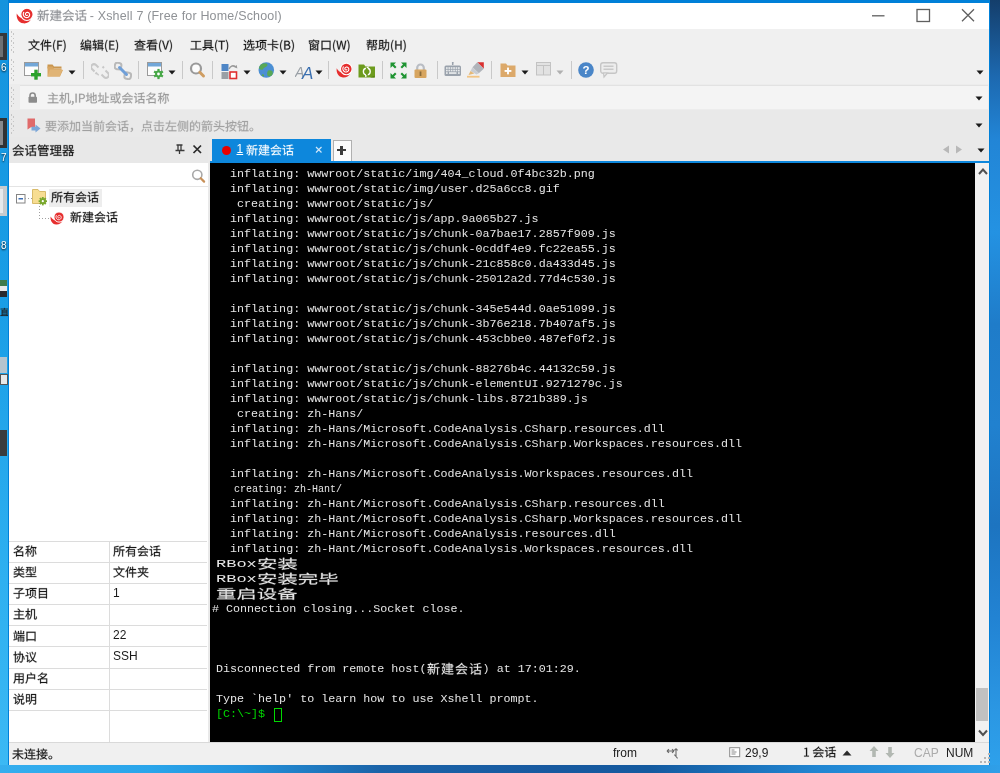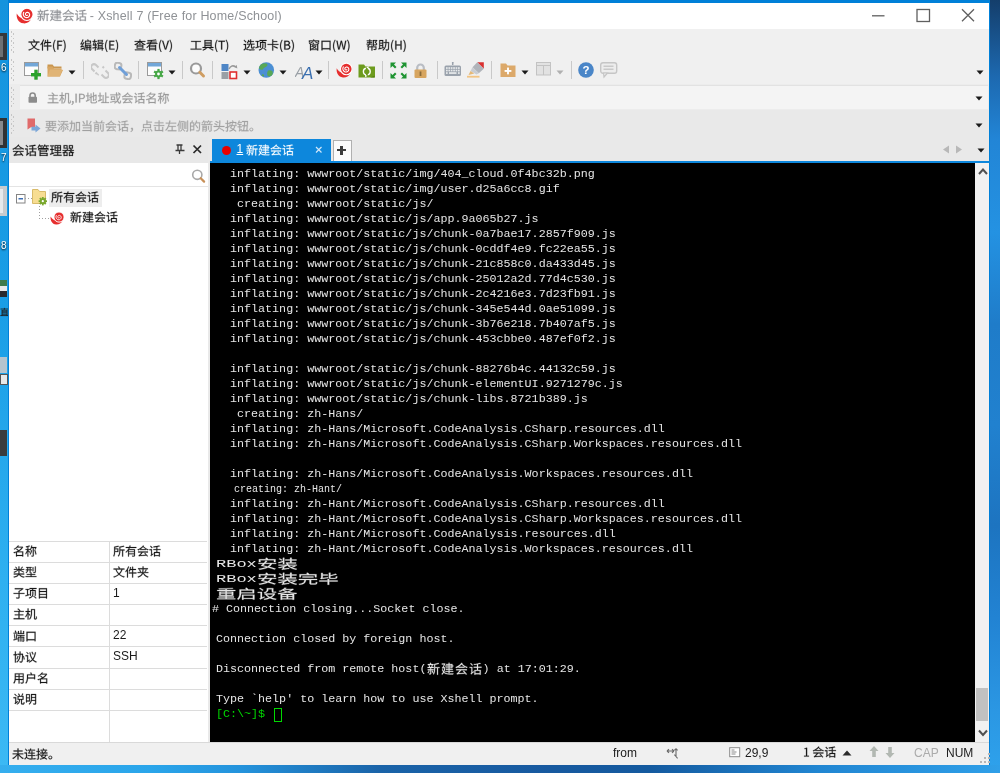--- a/index.html
+++ b/index.html
@@ -384,38 +384,36 @@
 <div class="a" style="left:210px;top:161px;width:780px;height:2.2px;background:#0d87dc"></div>
 <div class="a" style="left:210px;top:163.2px;width:765px;height:579.3px;background:#000000"></div>
 <div class="a m" style="left:216px;top:166.5px;font-size:11.7px;color:#e6e6e6;line-height:15.0px;white-space:pre">&nbsp;&nbsp;inflating:&nbsp;wwwroot/static/img/404_cloud.0f4bc32b.png</div>
 <div class="a m" style="left:216px;top:181.5px;font-size:11.7px;color:#e6e6e6;line-height:15.0px;white-space:pre">&nbsp;&nbsp;inflating:&nbsp;wwwroot/static/img/user.d25a6cc8.gif</div>
 <div class="a m" style="left:216px;top:196.5px;font-size:11.7px;color:#e6e6e6;line-height:15.0px;white-space:pre">&nbsp;&nbsp;&nbsp;creating:&nbsp;wwwroot/static/js/</div>
 <div class="a m" style="left:216px;top:211.5px;font-size:11.7px;color:#e6e6e6;line-height:15.0px;white-space:pre">&nbsp;&nbsp;inflating:&nbsp;wwwroot/static/js/app.9a065b27.js</div>
 <div class="a m" style="left:216px;top:226.5px;font-size:11.7px;color:#e6e6e6;line-height:15.0px;white-space:pre">&nbsp;&nbsp;inflating:&nbsp;wwwroot/static/js/chunk-0a7bae17.2857f909.js</div>
 <div class="a m" style="left:216px;top:241.5px;font-size:11.7px;color:#e6e6e6;line-height:15.0px;white-space:pre">&nbsp;&nbsp;inflating:&nbsp;wwwroot/static/js/chunk-0cddf4e9.fc22ea55.js</div>
 <div class="a m" style="left:216px;top:256.5px;font-size:11.7px;color:#e6e6e6;line-height:15.0px;white-space:pre">&nbsp;&nbsp;inflating:&nbsp;wwwroot/static/js/chunk-21c858c0.da433d45.js</div>
 <div class="a m" style="left:216px;top:271.5px;font-size:11.7px;color:#e6e6e6;line-height:15.0px;white-space:pre">&nbsp;&nbsp;inflating:&nbsp;wwwroot/static/js/chunk-25012a2d.77d4c530.js</div>
-<div class="a m" style="left:216px;top:286.5px;font-size:11.7px;color:#e6e6e6;line-height:15.0px;white-space:pre">&nbsp;&nbsp;inflating:&nbsp;wwwroot/static/js/chunk-2c4216e3.7d23fb91.js</div>
 <div class="a m" style="left:216px;top:301.5px;font-size:11.7px;color:#e6e6e6;line-height:15.0px;white-space:pre">&nbsp;&nbsp;inflating:&nbsp;wwwroot/static/js/chunk-345e544d.0ae51099.js</div>
 <div class="a m" style="left:216px;top:316.5px;font-size:11.7px;color:#e6e6e6;line-height:15.0px;white-space:pre">&nbsp;&nbsp;inflating:&nbsp;wwwroot/static/js/chunk-3b76e218.7b407af5.js</div>
 <div class="a m" style="left:216px;top:331.5px;font-size:11.7px;color:#e6e6e6;line-height:15.0px;white-space:pre">&nbsp;&nbsp;inflating:&nbsp;wwwroot/static/js/chunk-453cbbe0.487ef0f2.js</div>
 <div class="a m" style="left:216px;top:361.5px;font-size:11.7px;color:#e6e6e6;line-height:15.0px;white-space:pre">&nbsp;&nbsp;inflating:&nbsp;wwwroot/static/js/chunk-88276b4c.44132c59.js</div>
 <div class="a m" style="left:216px;top:376.5px;font-size:11.7px;color:#e6e6e6;line-height:15.0px;white-space:pre">&nbsp;&nbsp;inflating:&nbsp;wwwroot/static/js/chunk-elementUI.9271279c.js</div>
 <div class="a m" style="left:216px;top:391.5px;font-size:11.7px;color:#e6e6e6;line-height:15.0px;white-space:pre">&nbsp;&nbsp;inflating:&nbsp;wwwroot/static/js/chunk-libs.8721b389.js</div>
 <div class="a m" style="left:216px;top:406.5px;font-size:11.7px;color:#e6e6e6;line-height:15.0px;white-space:pre">&nbsp;&nbsp;&nbsp;creating:&nbsp;zh-Hans/</div>
 <div class="a m" style="left:216px;top:421.5px;font-size:11.7px;color:#e6e6e6;line-height:15.0px;white-space:pre">&nbsp;&nbsp;inflating:&nbsp;zh-Hans/Microsoft.CodeAnalysis.CSharp.resources.dll</div>
 <div class="a m" style="left:216px;top:436.5px;font-size:11.7px;color:#e6e6e6;line-height:15.0px;white-space:pre">&nbsp;&nbsp;inflating:&nbsp;zh-Hans/Microsoft.CodeAnalysis.CSharp.Workspaces.resources.dll</div>
 <div class="a m" style="left:216px;top:466.5px;font-size:11.7px;color:#e6e6e6;line-height:15.0px;white-space:pre">&nbsp;&nbsp;inflating:&nbsp;zh-Hans/Microsoft.CodeAnalysis.Workspaces.resources.dll</div>
 <div class="a m" style="left:216px;top:481.5px;font-size:10px;color:#e6e6e6;line-height:15.0px;white-space:pre">&nbsp;&nbsp;&nbsp;creating:&nbsp;zh-Hant/</div>
 <div class="a m" style="left:216px;top:496.5px;font-size:11.7px;color:#e6e6e6;line-height:15.0px;white-space:pre">&nbsp;&nbsp;inflating:&nbsp;zh-Hant/Microsoft.CodeAnalysis.CSharp.resources.dll</div>
 <div class="a m" style="left:216px;top:511.5px;font-size:11.7px;color:#e6e6e6;line-height:15.0px;white-space:pre">&nbsp;&nbsp;inflating:&nbsp;zh-Hant/Microsoft.CodeAnalysis.CSharp.Workspaces.resources.dll</div>
 <div class="a m" style="left:216px;top:526.5px;font-size:11.7px;color:#e6e6e6;line-height:15.0px;white-space:pre">&nbsp;&nbsp;inflating:&nbsp;zh-Hant/Microsoft.CodeAnalysis.resources.dll</div>
 <div class="a m" style="left:216px;top:541.5px;font-size:11.7px;color:#e6e6e6;line-height:15.0px;white-space:pre">&nbsp;&nbsp;inflating:&nbsp;zh-Hant/Microsoft.CodeAnalysis.Workspaces.resources.dll</div>
 <div class="a m" style="left:212px;top:601.5px;font-size:11.7px;color:#e6e6e6;line-height:15.0px;white-space:pre">#&nbsp;Connection&nbsp;closing...Socket&nbsp;close.</div>
-<div class="a m" style="left:216px;top:631.5px;font-size:11.7px;color:#e6e6e6;line-height:15.0px;white-space:pre">Connection&nbsp;closed&nbsp;by&nbsp;foreign&nbsp;host.</div>
 <div class="a m" style="left:216px;top:691.5px;font-size:11.7px;color:#e6e6e6;line-height:15.0px;white-space:pre">Type&nbsp;`help'&nbsp;to&nbsp;learn&nbsp;how&nbsp;to&nbsp;use&nbsp;Xshell&nbsp;prompt.</div>
 <div class="a m" style="left:216px;top:556.5px;font-size:11.7px;color:#e6e6e6;line-height:15.0px;transform:scaleX(1.4529);transform-origin:0 0">RBox</div>
 <svg class="a" style="left:256.8px;top:554.5px" width="44" height="18" viewBox="0 -13.7 44 18">
       <g transform="scale(1.569,1)">
         <path d="M5.4 -10.7C5.6 -10.3 5.8 -9.8 6.0 -9.4H1.2V-6.8H2.2V-8.5H10.8V-6.8H11.8V-9.4H7.1C6.9 -9.9 6.6 -10.5 6.4 -10.9ZM8.5 -4.9C8.1 -3.9 7.6 -3.0 6.8 -2.3C5.9 -2.7 4.9 -3.0 4.0 -3.3C4.4 -3.8 4.7 -4.3 5.1 -4.9ZM3.9 -4.9C3.4 -4.2 2.9 -3.5 2.5 -2.9C3.6 -2.5 4.8 -2.1 5.9 -1.6C4.7 -0.8 3.0 -0.2 1.1 0.1C1.3 0.3 1.6 0.8 1.7 1.0C3.8 0.5 5.6 -0.1 7.0 -1.2C8.6 -0.5 10.1 0.3 11.1 0.9L11.9 0.1C10.9 -0.5 9.4 -1.2 7.8 -1.9C8.6 -2.7 9.2 -3.7 9.6 -4.9H12.2V-5.8H5.6C5.9 -6.5 6.3 -7.1 6.5 -7.7L5.5 -8.0C5.2 -7.3 4.8 -6.6 4.4 -5.8H0.9V-4.9Z M13.9 -9.6C14.5 -9.2 15.2 -8.6 15.5 -8.2L16.1 -8.9C15.8 -9.3 15.1 -9.8 14.5 -10.2ZM18.7 -4.9C18.9 -4.6 19.0 -4.3 19.1 -4.0H13.7V-3.2H18.2C17.0 -2.4 15.2 -1.7 13.5 -1.3C13.7 -1.1 13.9 -0.8 14.0 -0.6C14.8 -0.8 15.6 -1.0 16.4 -1.4V-0.5C16.4 0.0 16.0 0.2 15.7 0.3C15.8 0.5 16.0 0.9 16.0 1.1C16.3 0.9 16.8 0.8 20.5 0.0C20.5 -0.2 20.5 -0.6 20.5 -0.8L17.3 -0.1V-1.8C18.1 -2.2 18.9 -2.7 19.4 -3.2C20.5 -1.1 22.4 0.3 24.9 1.0C25.0 0.7 25.3 0.3 25.5 0.2C24.3 -0.1 23.2 -0.5 22.3 -1.2C23.1 -1.5 24.0 -2.0 24.6 -2.5L23.9 -3.0C23.4 -2.6 22.5 -2.0 21.7 -1.6C21.2 -2.1 20.7 -2.6 20.4 -3.2H25.3V-4.0H20.2C20.1 -4.4 19.9 -4.8 19.6 -5.1ZM21.1 -10.9V-9.1H18.0V-8.3H21.1V-6.2H18.4V-5.3H24.9V-6.2H22.1V-8.3H25.2V-9.1H22.1V-10.9ZM13.5 -6.3 13.8 -5.5 16.5 -6.7V-4.8H17.4V-10.9H16.5V-7.6C15.4 -7.1 14.3 -6.6 13.5 -6.3Z" fill="#e6e6e6" stroke="#e6e6e6" stroke-width="0.22"></path>
       </g>
     </svg>
 <div class="a m" style="left:216px;top:571.5px;font-size:11.7px;color:#e6e6e6;line-height:15.0px;transform:scaleX(1.4529);transform-origin:0 0">RBox</div>
 <svg class="a" style="left:256.8px;top:569.5px" width="85" height="18" viewBox="0 -13.7 85 18">
       <g transform="scale(1.569,1)">

